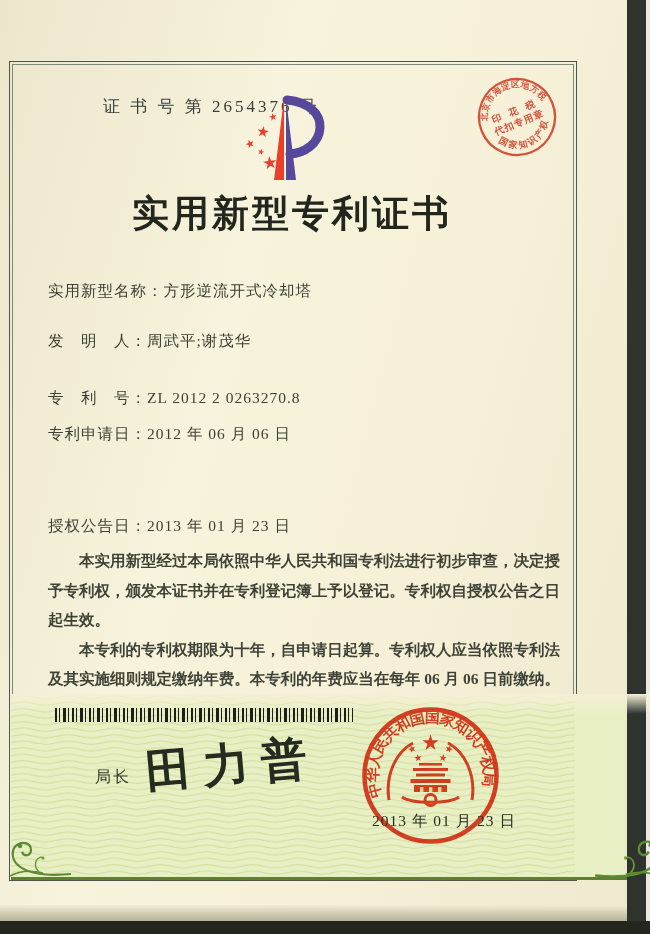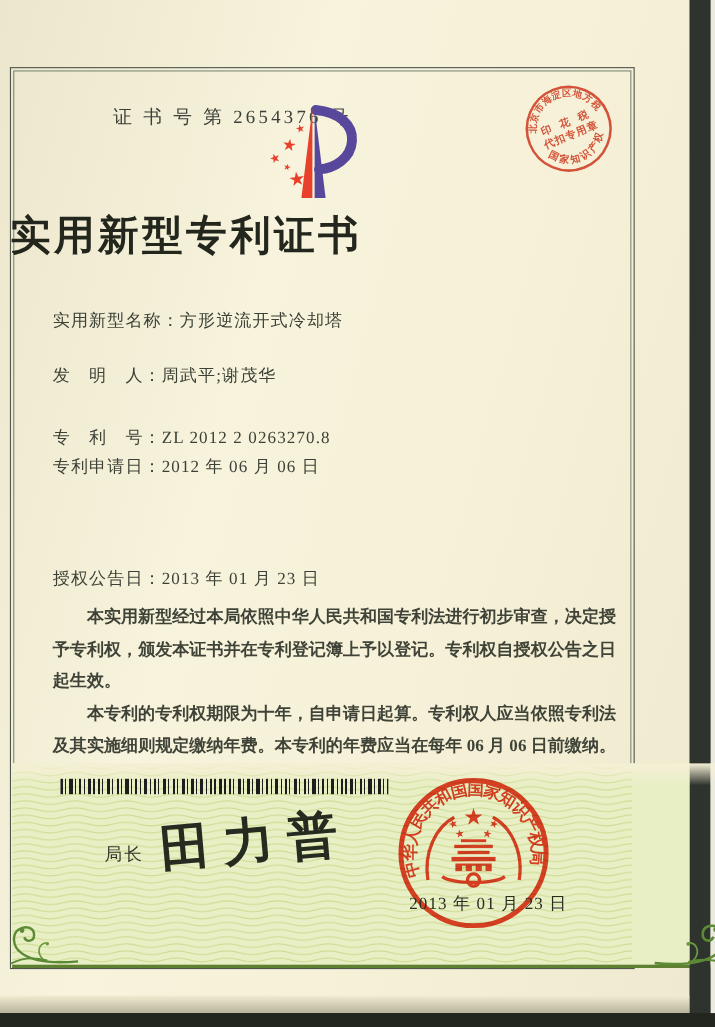--- a/index.html
+++ b/index.html
@@ -10,24 +10,24 @@
   .paper-shadow-bottom{position:absolute;left:0;top:905px;width:627px;height:16px;
          background:linear-gradient(#f1ecd2,#b8b29a);}
   .edge-right-dark{position:absolute;left:627px;top:0;width:19px;height:934px;
          background:linear-gradient(90deg,#3a403b,#23282​4 60%,#2b302b);background-color:#2e332e;}
   .edge-right-light{position:absolute;left:646px;top:0;width:4px;height:934px;background:#eceadf;}
   .edge-bottom-dark{position:absolute;left:0;top:921px;width:650px;height:13px;background:#23261f;}
   .frame-outer{position:absolute;left:9px;top:61px;width:566px;height:818px;border:1px solid #4e564e;}
   .frame-inner{position:absolute;inset:2px;border:1px solid #7d8b7a;}
   .cert-no{position:absolute;left:103px;top:95px;font-size:17px;letter-spacing:3px;color:#3a3f38;}
   .logo{position:absolute;left:240px;top:92px;}
-  .title{position:absolute;left:9px;top:189px;width:566px;text-align:left;
+  .title{position:absolute;left:9px;top:189px;width:566px;text-align:center;
          font-size:37px;font-weight:700;letter-spacing:3px;color:#23261d;}
   .field{position:absolute;left:48px;font-size:15.5px;color:#3c4036;letter-spacing:1px;white-space:nowrap;}
-  .f0{top:281px}.f1{top:331px}.f2{top:388px}.f3{top:414px}.f4{top:471px}.f5{top:516px}
+  .f0{top:281px}.f1{top:331px}.f2{top:388px}.f3{top:424px}.f4{top:471px}.f5{top:516px}
   .body-text{position:absolute;left:48px;top:546px;width:512px;font-size:15.5px;
          line-height:29.5px;color:#3f4337;text-align:justify;}
   .body-text p{margin:0;text-indent:2em;font-weight:bold;}
   .band{position:absolute;left:11px;top:694px;width:648px;height:186px;background:#e9efc5;
         border-bottom:3px solid #5f7f31;box-sizing:border-box;}
   .band-fade{position:absolute;left:0;top:0;width:100%;height:20px;
         background:linear-gradient(#f5f0d6,rgba(245,240,214,0));z-index:2;}
   .band svg.gw{position:absolute;left:0;top:0;z-index:1;}
   .barcode{position:absolute;left:44px;top:14px;width:298px;height:14px;z-index:3;
         background:repeating-linear-gradient(90deg,#1d1d1d 0 2px,transparent 2px 4px,#1d1d1d 4px 5px,

